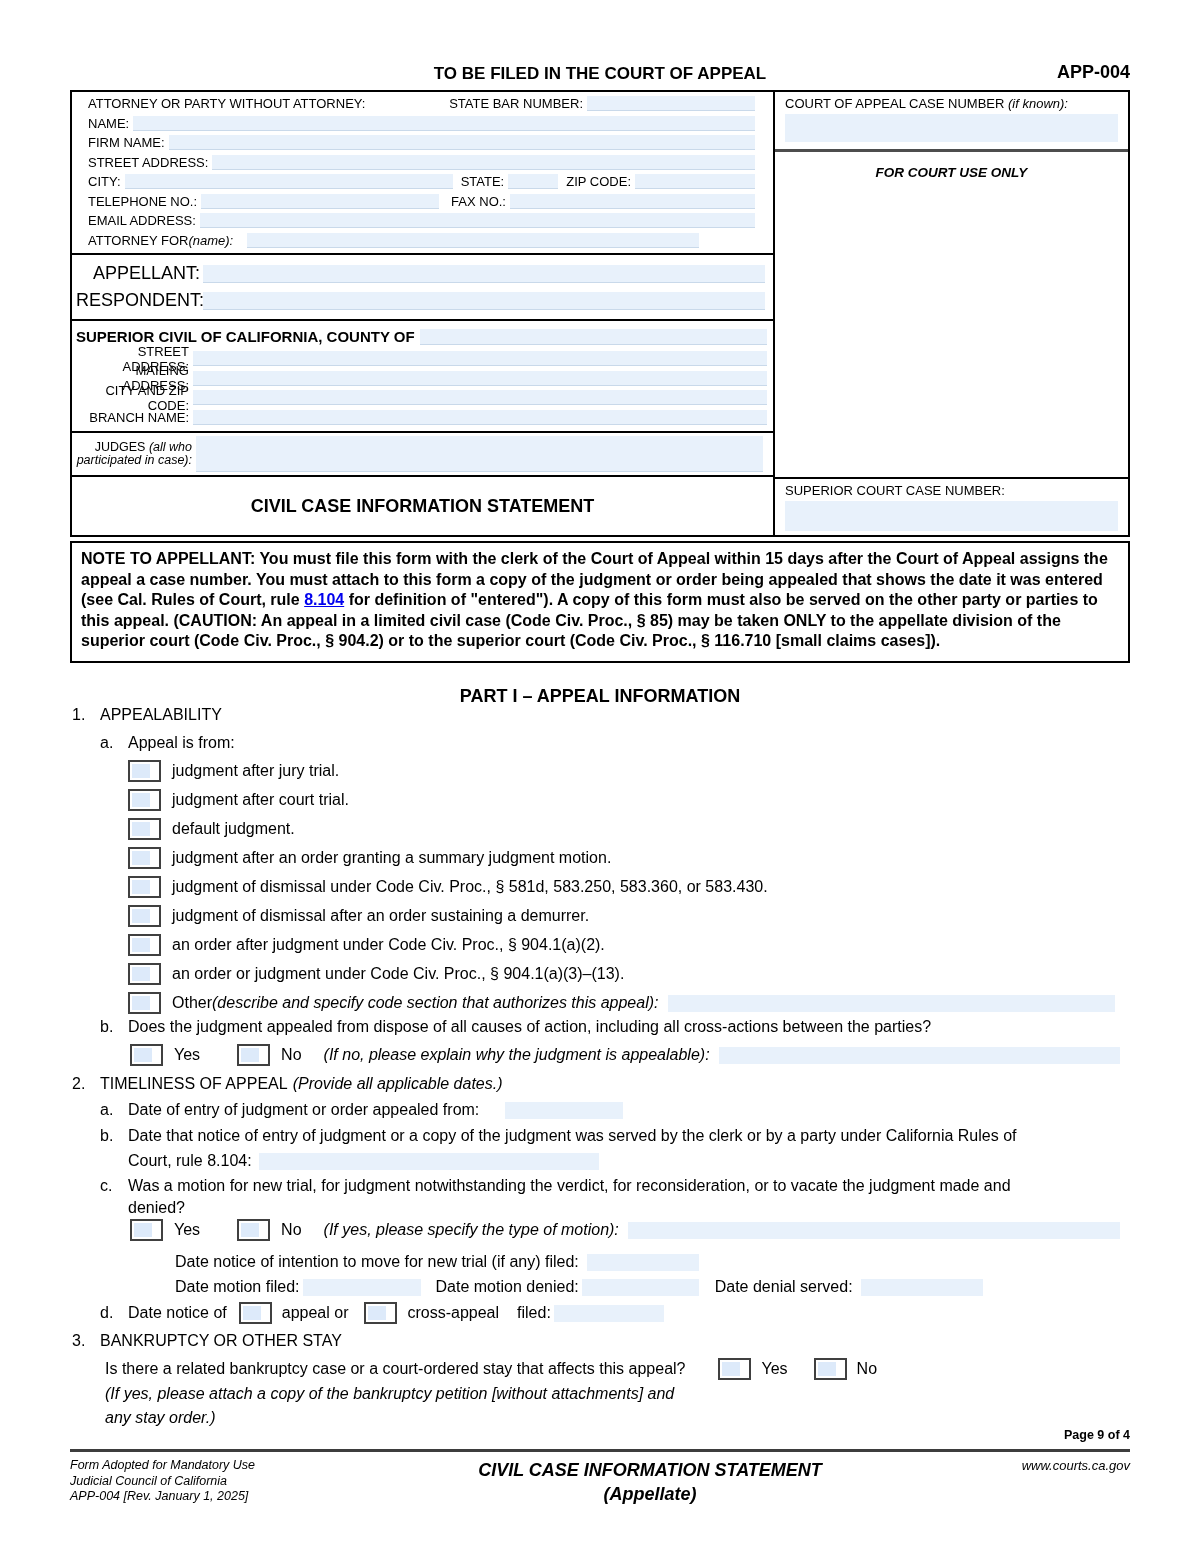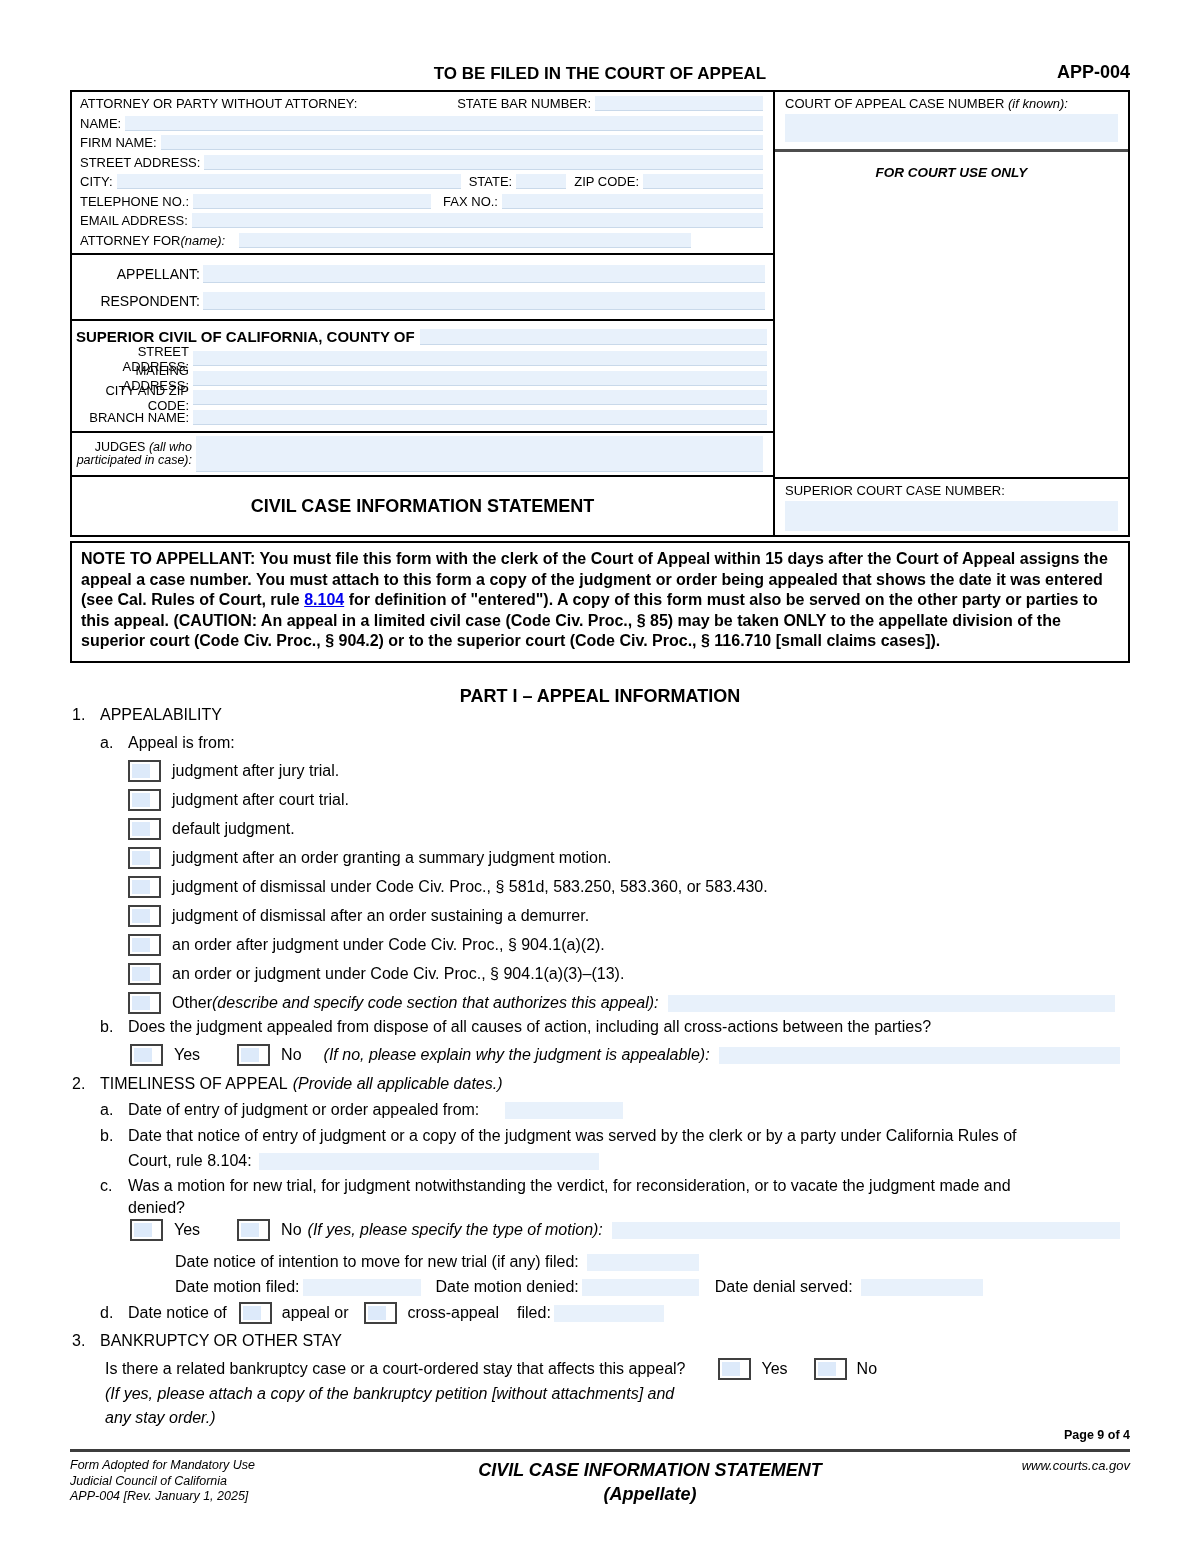--- a/index.html
+++ b/index.html
@@ -21,26 +21,26 @@
 .headbox { position:absolute; top:90px; left:70px; width:1060px; height:447px; border:2px solid #000; display:flex; }
 .hleft { width:703px; border-right:2px solid #000; display:flex; flex-direction:column; }
 .hright { flex:1; display:flex; flex-direction:column; }
 
 .fill { background:#e8f1fb; display:inline-block; height:15px; vertical-align:middle; border-bottom:1px solid #c9d9ea; }
 .grow { flex:1; margin-right:2px; }
 
 .coarow { height:36px; border-bottom:2px solid #000; display:flex; align-items:center; padding:0 8px 0 30px; font-weight:bold; font-size:17px; }
 .ulfill { background:#e8f1fb; border-bottom:2px solid #808080; height:22px; display:inline-block; }
 
-.ablock { border-bottom:2px solid #000; padding:2px 8px 3px; }
+.ablock { border-bottom:2px solid #000; padding:2px 16px 3px; }
 .arow { height:19.5px; display:flex; align-items:center; font-size:13px; white-space:nowrap; }
 .arow .lab { margin-right:4px; flex:none; }
 
 .pblock { border-bottom:2px solid #000; padding:5px 4px; }
-.prow { height:27px; display:flex; align-items:center; font-size:14px; }
+.prow { height:27px; display:flex; align-items:center; font-size:18px; }
 .plab { width:124px; text-align:right; margin-right:3px; flex:none; }
 .pfill { flex:1; height:18px; background:#e8f1fb; border-bottom:1px solid #c9d9ea; margin-right:4px; }
 
 .sblock { border-bottom:2px solid #000; padding:3px 4px 4px; }
 .stitle { height:25px; display:flex; align-items:center; font-weight:bold; font-size:15px; }
 .srow { height:19.5px; display:flex; align-items:center; font-size:13px; }
 .slab { width:113px; text-align:right; margin-right:4px; flex:none; }
 
 .jrow { border-bottom:2px solid #000; padding:3px 4px; display:flex; align-items:center; height:44px; }
 .jlab { width:116px; text-align:right; font-size:12.5px; line-height:13.5px; margin-right:4px; flex:none; }
@@ -302,21 +302,21 @@
     </div>
     <div class="row ml58">
       <span>denied?</span>
     </div>
 
     <div class="row ml60">
       <span class="cb" style="margin-right:11px;"></span>
       <span style="margin-right:37px;">Yes</span>
       <span class="cb" style="margin-right:11px;"></span>
       <span>No</span>
-      <span class="it" style="margin-left:6px;font-style:italic;">(If yes, please specify the type of motion):</span>
+      <span class="it" style="margin-left:22px;font-style:italic;">(If yes, please specify the type of motion):</span>
       <span class="bfill" style="flex:1; margin-left:9px; margin-right:10px;"></span>
     </div>
 
     <div class="row ml105" style="margin-top:10px;">
       <span>Date notice of intention to move for new trial (if any) filed:</span>
       <span class="bfill" style="width:112px; margin-left:8px;"></span>
     </div>
 
     <div class="row ml105" style="margin-top:3px;">
       <span>Date motion filed:</span>

